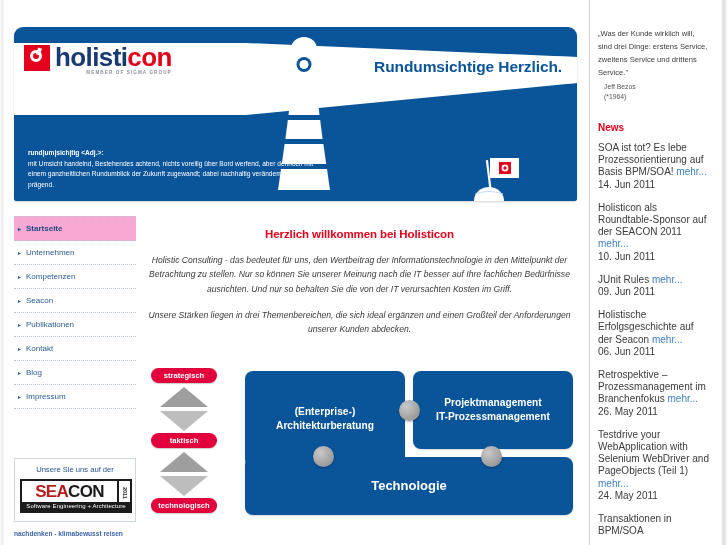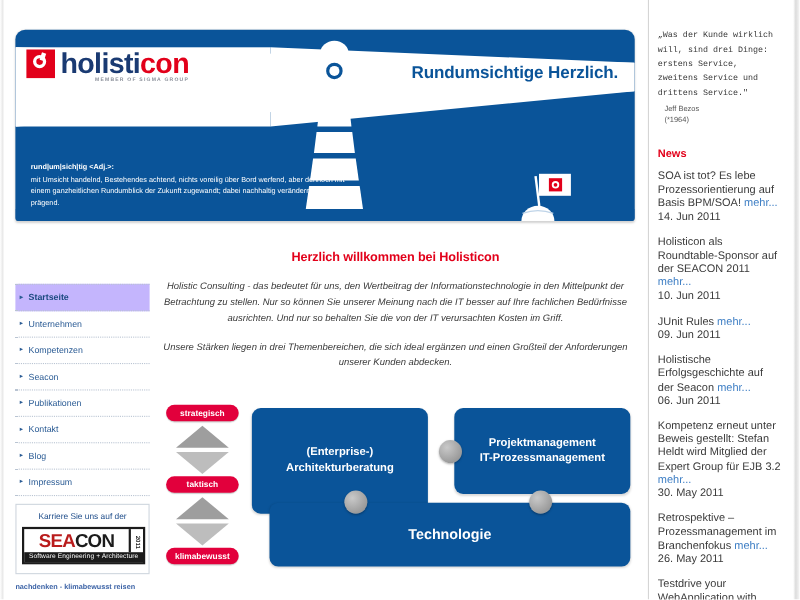--- a/index.html
+++ b/index.html
@@ -148,24 +148,23 @@
     border-bottom: 1px dotted #b9c4d2;
     padding: 6px 4px 6px 12px;
     font-size: 8px;
     color: #2a5b94;
     position: relative;
     cursor: pointer;
     line-height: 11px;
   }
   .nav-item:first-child { border-top: 1px dotted #b9c4d2; }
   .nav-item.active {
-    background: #c4b5fd;
+    background: #f9a8d4;
     font-weight: bold;
     color: #1c4a80;
-    margin-top: 42px;
   }
   .nav-item .bullet {
     position: absolute;
     left: 4px;
     top: 50%;
     transform: translateY(-50%);
     color: #2a5b94;
     font-size: 6px;
   }
   .sidebar-box {
@@ -301,21 +300,21 @@
     color: #ffffff;
     display: flex;
     align-items: center;
     justify-content: center;
     text-align: center;
     font-weight: bold;
     line-height: 14px;
     font-size: 10.2px;
     box-shadow: 0 1px 2px rgba(0,0,0,.15);
   }
-  .bb-arch { left: 82px; top: 6px; width: 160px; height: 96px; }
+  .bb-arch { left: 98px; top: 6px; width: 160px; height: 96px; }
   .bb-pm   { left: 266px; top: 6px; width: 160px; height: 78px; }
   .bb-tech { left: 98px; top: 92px; width: 328px; height: 58px; font-size: 13px; }
   .knob {
     position: absolute;
     width: 21px; height: 21px;
     border-radius: 50%;
     background: radial-gradient(circle at 35% 32%, #c9c9c9, #9b9b9b 70%, #8a8a8a);
     box-shadow: 0 1px 2px rgba(0,0,0,.3);
     z-index: 6;
   }
@@ -328,21 +327,20 @@
     position: absolute;
     left: 598px;
     top: 27px;
     width: 112px;
   }
   .quote {
     font-size: 7.6px;
     line-height: 13px;
     color: #3a3a3a;
     margin-bottom: 3px;
-    font-family: Liberation Mono, monospace;
   }
   .quote-author {
     font-size: 6.8px;
     color: #555;
     line-height: 10px;
     padding-left: 6px;
   }
   .news-head {
     color: #e2001a;
     font-size: 10px;
@@ -467,21 +465,21 @@
         <span>Blog</span>
       </li>
       <li class="nav-item">
         <span class="bullet">▸</span>
         <span>Impressum</span>
       </li>
     </ul>
   </div>
 
   <div class="sidebar-box">
-    <div class="meet-text">Karriere Sie uns auf der</div>
+    <div class="meet-text">Unsere Sie uns auf der</div>
     <div class="seacon">
       <div class="seacon-top">
         <div class="seacon-name"><span class="sc-a">SEA</span><span class="sc-b">CON</span></div>
         <div class="seacon-year">2011</div>
       </div>
       <div class="seacon-sub">Software Engineering + Architecture</div>
     </div>
   </div>
 
   <div class="footer-note">nachdenken - klimabewusst reisen</div>
@@ -494,21 +492,21 @@
 
   <div class="diagram">
 
     <div class="pill p1">
         <span>strategisch</span>
       </div>
     <div class="pill p2">
         <span>taktisch</span>
       </div>
     <div class="pill p3">
-        <span>klimabewusst</span>
+        <span>technologisch</span>
       </div>
 
     <svg class="arrowpair a1" viewBox="0 0 52 48">
       <polygon points="26,2 50,22 2,22" fill="#9e9e9e"></polygon>
       <polygon points="2,26 50,26 26,46" fill="#bdbdbd"></polygon>
     </svg>
     <svg class="arrowpair a2" viewBox="0 0 52 48">
       <polygon points="26,2 50,22 2,22" fill="#9e9e9e"></polygon>
       <polygon points="2,26 50,26 26,46" fill="#bdbdbd"></polygon>
     </svg>
@@ -557,25 +555,20 @@
       <span>JUnit Rules</span>
       <span class="more">mehr...</span>
       <span class="ndate">09. Jun 2011</span>
     </div>
     <div class="news-item">
       <span>Holistische Erfolgsgeschichte auf der Seacon</span>
       <span class="more">mehr...</span>
       <span class="ndate">06. Jun 2011</span>
     </div>
     <div class="news-item">
-      <span>Kompetenz erneut unter Beweis gestellt: Stefan Heldt wird Mitglied der Expert Group für EJB 3.2</span>
-      <span class="more">mehr...</span>
-      <span class="ndate">30. May 2011</span>
-    </div>
-    <div class="news-item">
       <span>Retrospektive – Prozessmanagement im Branchenfokus</span>
       <span class="more">mehr...</span>
       <span class="ndate">26. May 2011</span>
     </div>
     <div class="news-item">
       <span>Testdrive your WebApplication with Selenium WebDriver and PageObjects (Teil 1)</span>
       <span class="more">mehr...</span>
       <span class="ndate">24. May 2011</span>
     </div>
     <div class="news-item">

